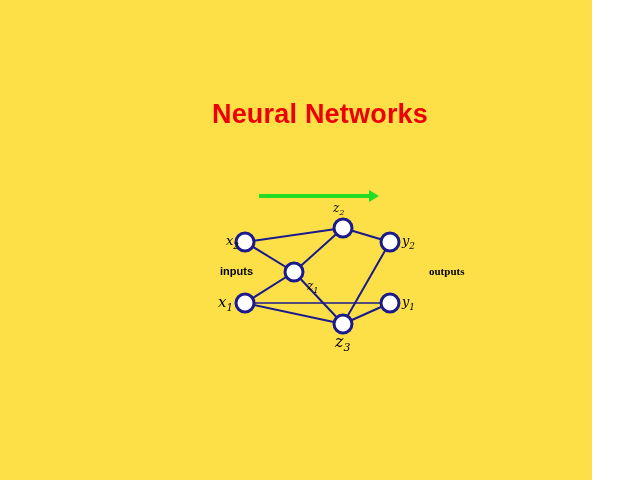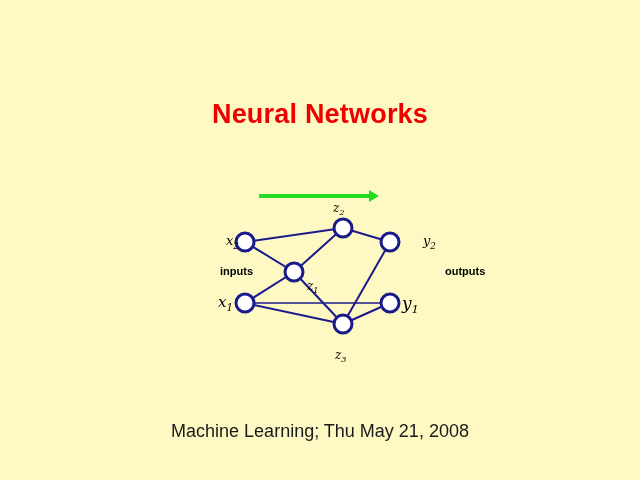--- a/index.html
+++ b/index.html
@@ -8,23 +8,23 @@
   }
   body {
     width: 640px;
     height: 480px;
     background: #ffffff;
     font-family: "Liberation Sans", sans-serif;
     overflow: hidden;
   }
   #slide {
     position: relative;
-    width: 640px;
+    width: 592px;
     height: 480px;
-    background: #fef9c3;
+    background: #fde047;
   }
   #slide-title {
     position: absolute;
     left: 0;
     top: 99px;
     width: 640px;
     text-align: center;
     font-size: 27px;
     font-weight: bold;
     color: #ee0000;
@@ -58,27 +58,27 @@
     font-family: "Liberation Sans", sans-serif;
     font-weight: bold;
     font-size: 11px;
     color: #000000;
     white-space: nowrap;
     line-height: 1;
     padding-left: 28px;
   }
   #label-x2 { left: 46px; top: 52px;  font-size: 13px; }
   #label-x1 { left: 38px; top: 113px; font-size: 15px; }
-  #label-y2 { left: 222px; top: 52px;  font-size: 13px; margin-left: 21px; }
-  #label-y1 { left: 222px; top: 113px; font-size: 17px; }
+  #label-y2 { left: 222px; top: 52px;  font-size: 13px; }
+  #label-y1 { left: 222px; top: 113px; font-size: 13px; }
   #label-z2 { left: 153px; top: 20px;  font-size: 12px; }
   #label-z1 { left: 127px; top: 98px;  font-size: 12px; }
-  #label-z3 { left: 155px; top: 167px; font-size: 12px; }
+  #label-z3 { left: 155px; top: 152px; font-size: 16px; }
   #label-inputs  { left: 12px;  top: 84px; }
-  #label-outputs { left: 237px; top: 84px; }
+  #label-outputs { left: 221px; top: 84px; font-family: Liberation Serif, serif; }
   #slide-footer {
     position: absolute;
     left: 0;
     top: 421px;
     width: 640px;
     text-align: center;
     font-size: 18px;
     color: #1a1a1a;
     font-family: "Liberation Sans", sans-serif;
   }
@@ -128,15 +128,14 @@
     <div class="fig-label" id="label-z2"><span>z</span><sub>2</sub></div>
     <div class="fig-label" id="label-z1"><span>z</span><sub>1</sub></div>
     <div class="fig-label" id="label-z3"><span>z</span><sub>3</sub></div>
     <div class="fig-label" id="label-y2"><span>y</span><sub>2</sub></div>
     <div class="fig-label" id="label-y1"><span>y</span><sub>1</sub></div>
 
     <div class="side-label" id="label-inputs">inputs</div>
     <div class="side-label" id="label-outputs">outputs</div>
   </div>
 
-  <div id="slide-footer">Machine Learning; Thu May 21, 2008</div>
 
 </div>
 
 </body></html>

